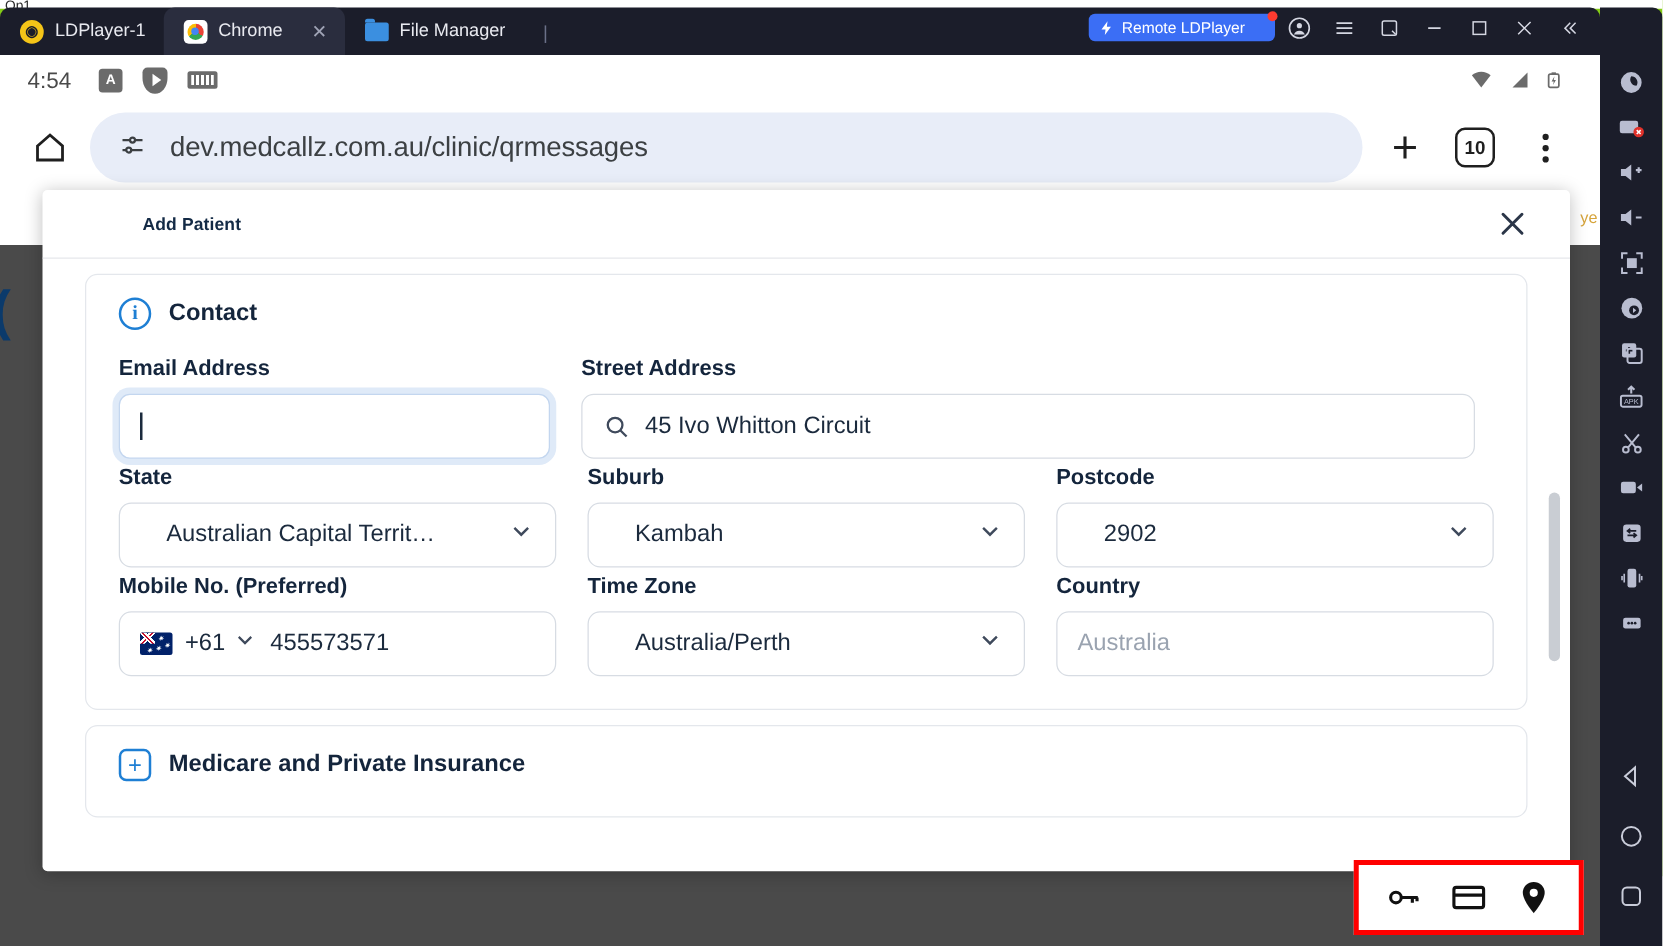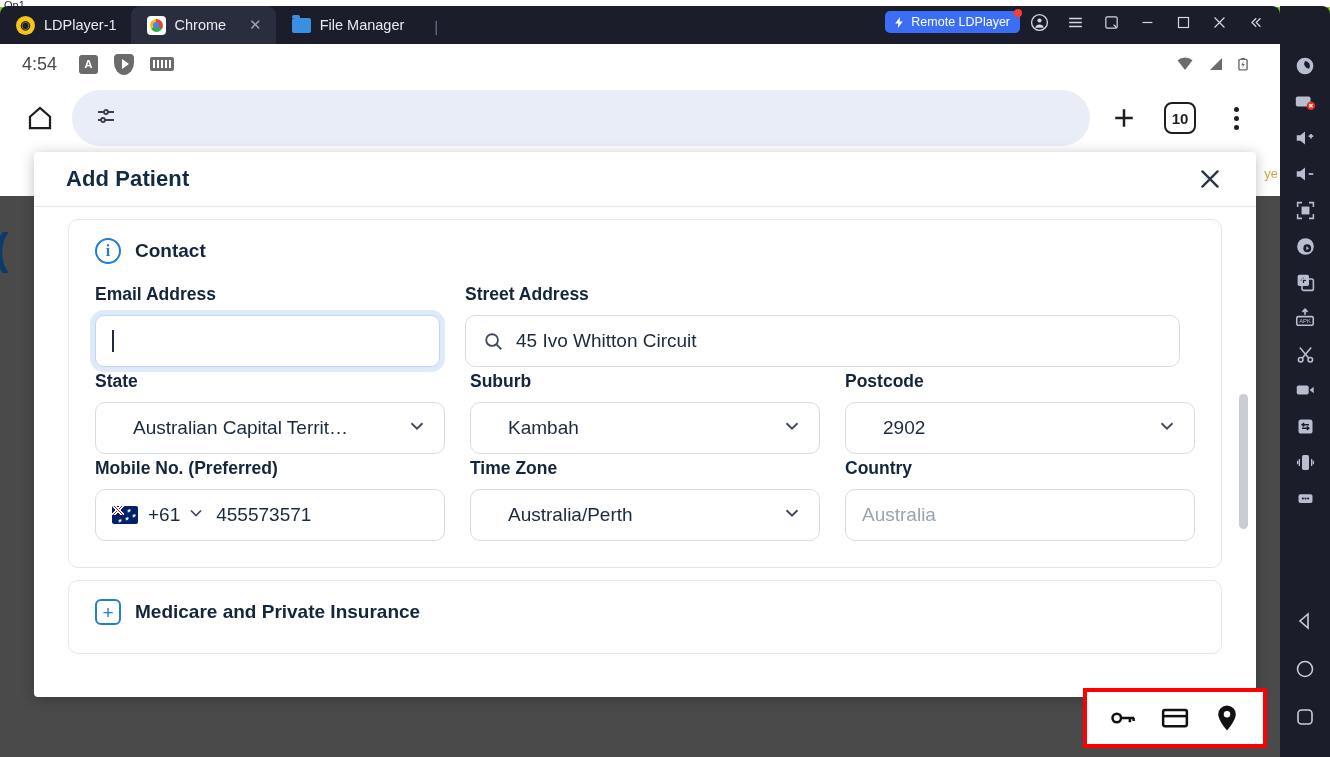--- a/index.html
+++ b/index.html
@@ -55,21 +55,21 @@
   .ico-folder { width:19px; height:15px; background:#3b8fe0; border-radius:2px;
     position:relative; }
   .ico-folder::before{ content:""; position:absolute; left:0; top:-3px;
     width:8px; height:3px; background:#3b8fe0; border-radius:2px 2px 0 0;}
   .tab-sep { color:#6b7088; margin: 0 6px 0 16px; font-size:15px; padding-bottom:9px;}
 
   .ld-right { margin-left: auto; display: flex; align-items: center;
     gap: 2px; padding: 0 8px 9px 0; }
   .remote-pill {
     background:#3b6ef5; color:#fff; font-size:12.5px; border-radius:5px;
-    padding: 4px 10px 4px 8px; display:flex; align-items:center; gap:5px;
+    padding: 4px 24px 4px 8px; display:flex; align-items:center; gap:5px;
     position: relative; font-weight: 500;
   }
   .remote-pill .dot {
     position:absolute; right:-2px; top:-2px; width:8px; height:8px;
     border-radius:50%; background:#ff3b30;
   }
   .tb-btn { width: 34px; height: 26px; display:flex; align-items:center;
     justify-content:center; color:#d5d7e2; }
   .tb-btn svg { display:block; }
 
@@ -137,22 +137,22 @@
   
   .modal {
     position:absolute; left:34px; top:152px; width:1222px; height:545px;
     background:#fff; border-radius:4px; overflow:hidden;
     box-shadow: 0 2px 14px rgba(0,0,0,.25);
   }
   .modal-head {
     height:55px; border-bottom:1px solid #e6e8ec; display:flex;
     align-items:center; padding: 0 26px 0 32px;
   }
-  .modal-title { font-size:22px; font-weight:700; color:#132a45;
-    letter-spacing:.1px; }
+  .modal-title { font-size:14px; font-weight:700; color:#132a45;
+    letter-spacing:.1px;margin-left:48px; }
   .modal-close { margin-left:auto; width:40px; height:40px; display:flex;
     align-items:center; justify-content:center; }
   .modal-body { position:relative; height:490px; padding: 0; }
 
   .section-card {
     margin: 12px 34px 0 34px; border:1px solid #e4e7ec; border-radius:10px;
     background:#fff; padding: 10px 26px 22px 26px;
   }
   .section-head { display:flex; align-items:center; gap:14px;
     padding: 8px 0 20px 0; }
@@ -347,20 +347,21 @@
 
     <div class="omnibox">
       <span>
         <svg width="24" height="24" viewBox="0 0 24 24" fill="none" stroke="#3c4043" stroke-width="1.8">
           <path d="M4 8h6M14 8h6"></path>
             <circle cx="12" cy="8" r="2"></circle>
           <path d="M4 16h3M11 16h9"></path>
             <circle cx="9" cy="16" r="2"></circle>
         </svg>
       </span>
+      <span class="omni-url" title="dev.medcallz.com.au/clinic/qrmessages">dev.medcallz.com.au/clinic/qrmessages</span>
     </div>
 
     <div class="omni-actions">
       <div class="oa">
         <svg width="30" height="30" viewBox="0 0 24 24" stroke="#1f1f1f" stroke-width="2">
             <path d="M12 5v14M5 12h14"></path>
           </svg>
       </div>
       <div class="oa">
         <span class="tabcount">10</span>

